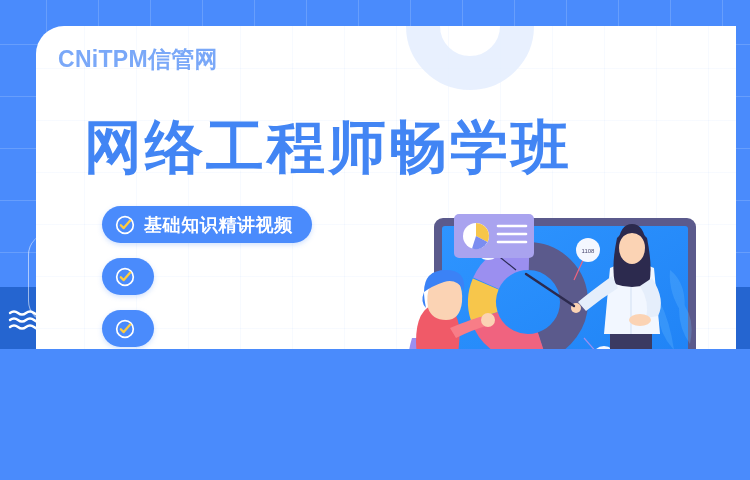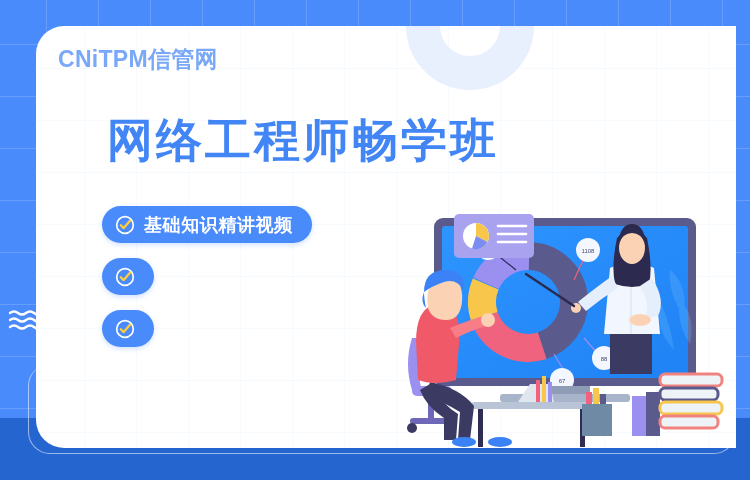--- a/index.html
+++ b/index.html
@@ -5,21 +5,21 @@
   * { margin:0; padding:0; box-sizing:border-box; }
   html,body{ width:750px; height:480px; overflow:hidden; }
   body{
     font-family:"Liberation Sans","DejaVu Sans",sans-serif;
     background:#4a8bfc;
     position:relative;
   }
 
   
   #banner{
-    position:absolute; inset:0; width:750px; height:480px;
+    position:absolute; inset:0; width:750px; height:349px;
     background:#4a8bfc;
     overflow:hidden;
   }
   #grid-overlay{
     position:absolute; inset:0;
     background-image:
       linear-gradient(to right, rgba(255,255,255,.16) 1px, transparent 1px),
       linear-gradient(to bottom, rgba(255,255,255,.16) 1px, transparent 1px);
     background-size:52px 52px;
     background-position:-6px -8px;
@@ -72,25 +72,24 @@
   #logo-sub{
     margin-top:7px;
     font-size:12.5px; color:#9dc0fb; letter-spacing:.4px;
     display:flex; align-items:center; gap:6px; white-space:nowrap;
   }
   #logo-sub .dash{ width:10px; height:1px; background:#bcd4fc; display:inline-block; }
 
   
   #title{
     position:absolute; left:48px; top:90px;
-    font-size:46px; font-weight:bold; color:#4285f4;
+    font-size:58px; font-weight:bold; color:#4285f4;
     letter-spacing:3px; line-height:1.08;
     white-space:nowrap;
     text-shadow:0 2px 0 rgba(255,255,255,.9);
-    margin-left:23px;
   }
 
   
   #features{
     position:absolute; left:66px; top:180px;
     display:flex; flex-direction:column; gap:15px;
   }
   .pill{
     display:flex; align-items:center; gap:9px;
     background:#4a8bfc;

